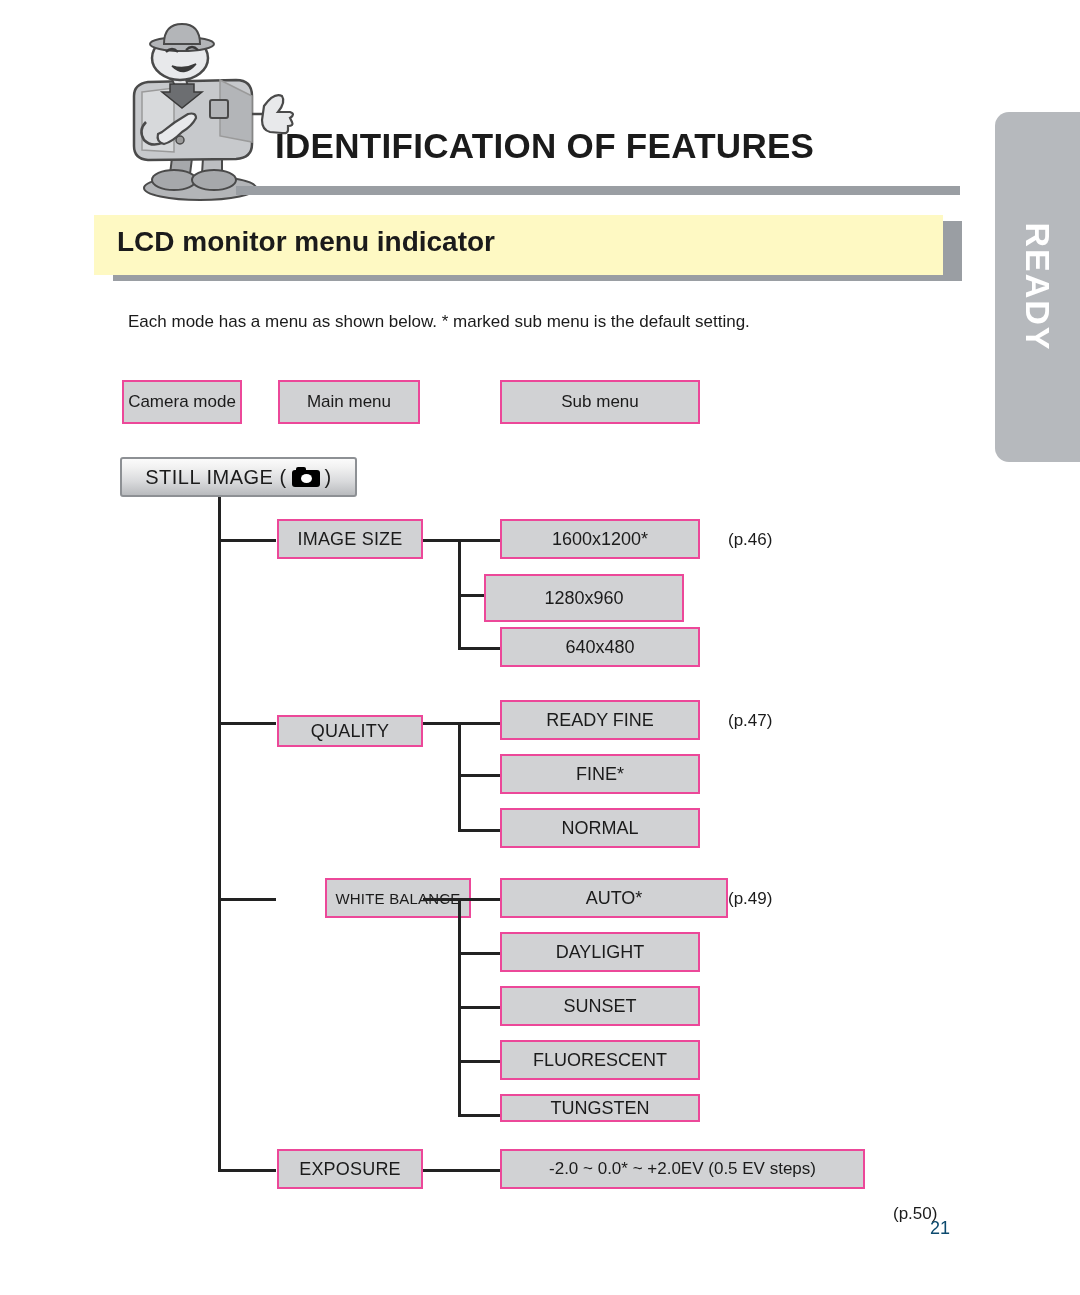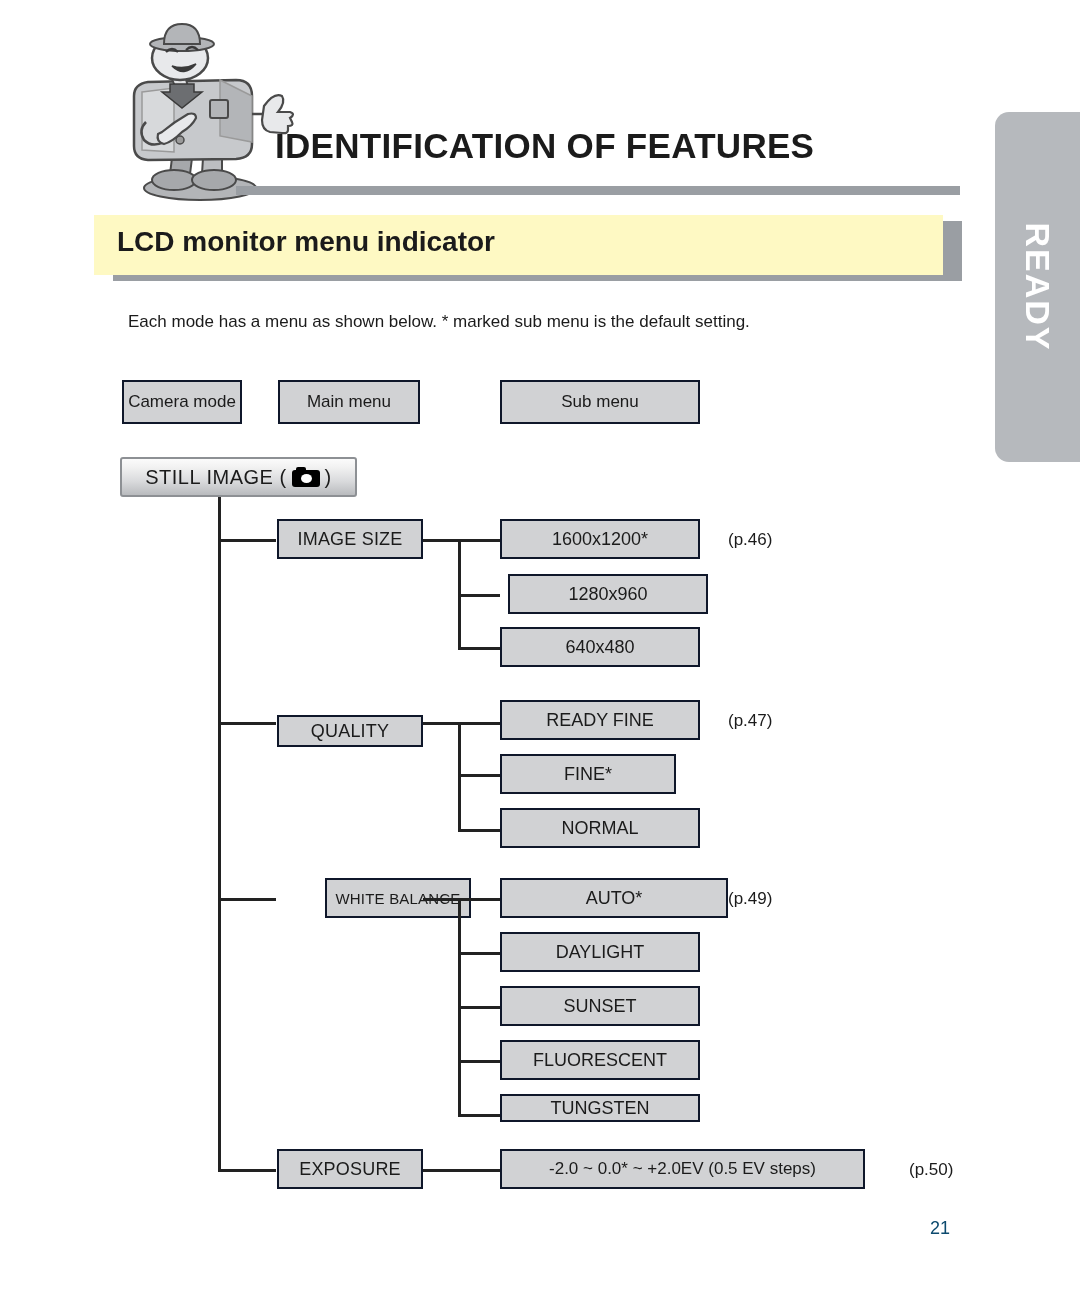--- a/index.html
+++ b/index.html
@@ -110,21 +110,21 @@
     font-size: 17px;
     color: #1b1b1b;
     white-space: nowrap;
   }
 
   
   .box {
     position: absolute;
     box-sizing: border-box;
     background: #d1d2d4;
-    border: 2px solid #0f172a;
+    border: 2px solid #ec4899;
     display: flex;
     align-items: center;
     justify-content: center;
     font-size: 17px;
     color: #1b1b1b;
     white-space: nowrap;
   }
   .box.hdr { font-size: 17px; }
   .box.menu { font-size: 18px; letter-spacing: 0.2px; }
   .box.menu.small { font-size: 15px; margin-left: 48px; }
@@ -282,32 +282,32 @@
   <div class="ln-h" style="left:218px; top:898px; width:58px;"></div>
   <div class="ln-h" style="left:218px; top:1169px; width:58px;"></div>
 
   <div class="box menu" style="left:277px; top:519px; width:146px; height:40px;">IMAGE SIZE</div>
   <div class="ln-h" style="left:423px; top:539px; width:77px;"></div>
   <div class="ln-v" style="left:458px; top:539px; height:110px;"></div>
   <div class="ln-h" style="left:458px; top:594px; width:42px;"></div>
   <div class="ln-h" style="left:458px; top:647px; width:42px;"></div>
 
   <div class="box sub" style="left:500px; top:519px; width:200px; height:40px;">1600x1200*</div>
-  <div class="box sub" style="left:508px; top:574px; width:200px; height:40px;">1280x960</div>
+  <div class="box sub" style="left:484px; top:574px; width:200px; height:48px;">1280x960</div>
   <div class="box sub" style="left:500px; top:627px; width:200px; height:40px;">640x480</div>
   <div class="pref" style="left:728px; top:530px;">(p.46)</div>
 
   <div class="box menu" style="left:277px; top:715px; width:146px; height:32px;">QUALITY</div>
   <div class="ln-h" style="left:423px; top:722px; width:77px;"></div>
   <div class="ln-v" style="left:458px; top:722px; height:110px;"></div>
   <div class="ln-h" style="left:458px; top:774px; width:42px;"></div>
   <div class="ln-h" style="left:458px; top:829px; width:42px;"></div>
 
   <div class="box sub" style="left:500px; top:700px; width:200px; height:40px;">READY FINE</div>
-  <div class="box sub" style="left:500px; top:754px; width:176px; height:40px;">FINE*</div>
+  <div class="box sub" style="left:500px; top:754px; width:200px; height:40px;">FINE*</div>
   <div class="box sub" style="left:500px; top:808px; width:200px; height:40px;">NORMAL</div>
   <div class="pref" style="left:728px; top:711px;">(p.47)</div>
 
   <div class="box menu small" style="left:277px; top:878px; width:146px; height:40px;">WHITE BALANCE</div>
   <div class="ln-h" style="left:423px; top:898px; width:77px;"></div>
   <div class="ln-v" style="left:458px; top:898px; height:219px;"></div>
   <div class="ln-h" style="left:458px; top:952px; width:42px;"></div>
   <div class="ln-h" style="left:458px; top:1006px; width:42px;"></div>
   <div class="ln-h" style="left:458px; top:1060px; width:42px;"></div>
   <div class="ln-h" style="left:458px; top:1114px; width:42px;"></div>
@@ -315,17 +315,17 @@
   <div class="box sub" style="left:500px; top:878px; width:228px; height:40px;">AUTO*</div>
   <div class="box sub" style="left:500px; top:932px; width:200px; height:40px;">DAYLIGHT</div>
   <div class="box sub" style="left:500px; top:986px; width:200px; height:40px;">SUNSET</div>
   <div class="box sub" style="left:500px; top:1040px; width:200px; height:40px;">FLUORESCENT</div>
   <div class="box sub" style="left:500px; top:1094px; width:200px; height:28px;">TUNGSTEN</div>
   <div class="pref" style="left:728px; top:889px;">(p.49)</div>
 
   <div class="box menu" style="left:277px; top:1149px; width:146px; height:40px;">EXPOSURE</div>
   <div class="ln-h" style="left:423px; top:1169px; width:77px;"></div>
   <div class="box sub narrow-text" style="left:500px; top:1149px; width:365px; height:40px;">-2.0 ~ 0.0* ~ +2.0EV (0.5 EV steps)</div>
-  <div class="pref" style="left:893px; top:1160px;margin-left:16px;">(p.50)</div>
+  <div class="pref" style="left:893px; top:1204px;">(p.50)</div>
 
   <div class="page-number">21</div>
 
 </div>
 
 </body></html>

